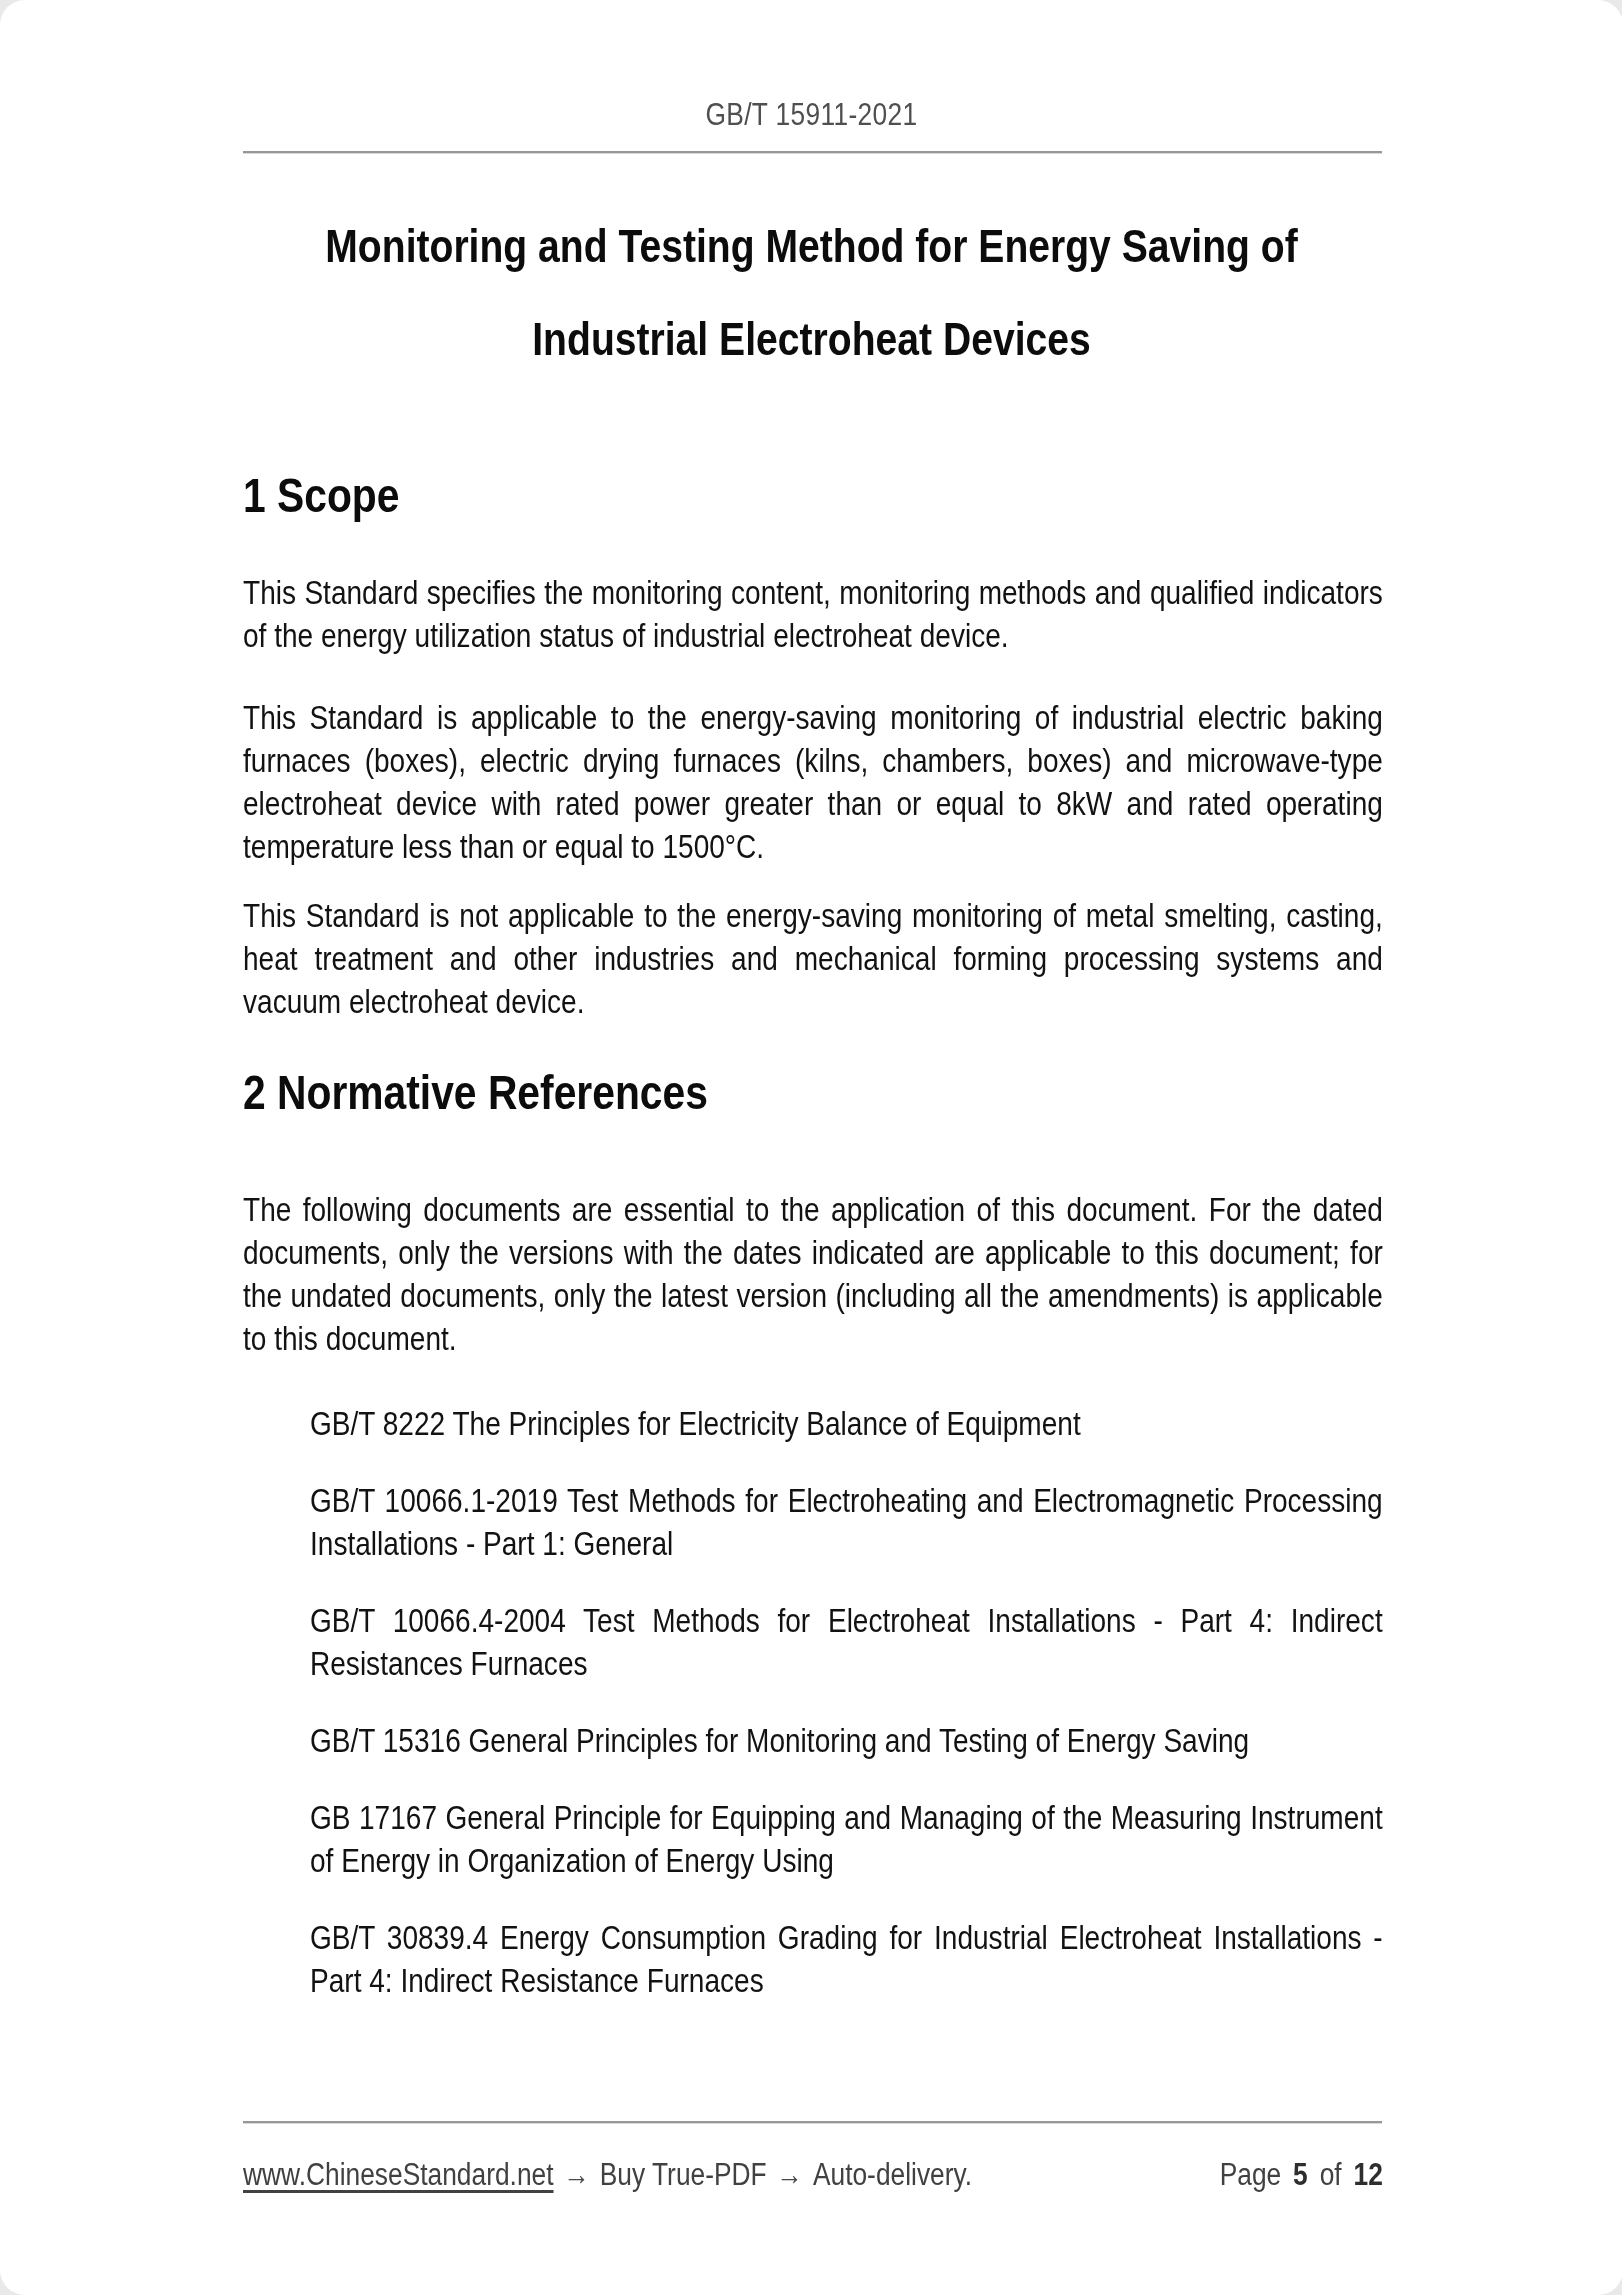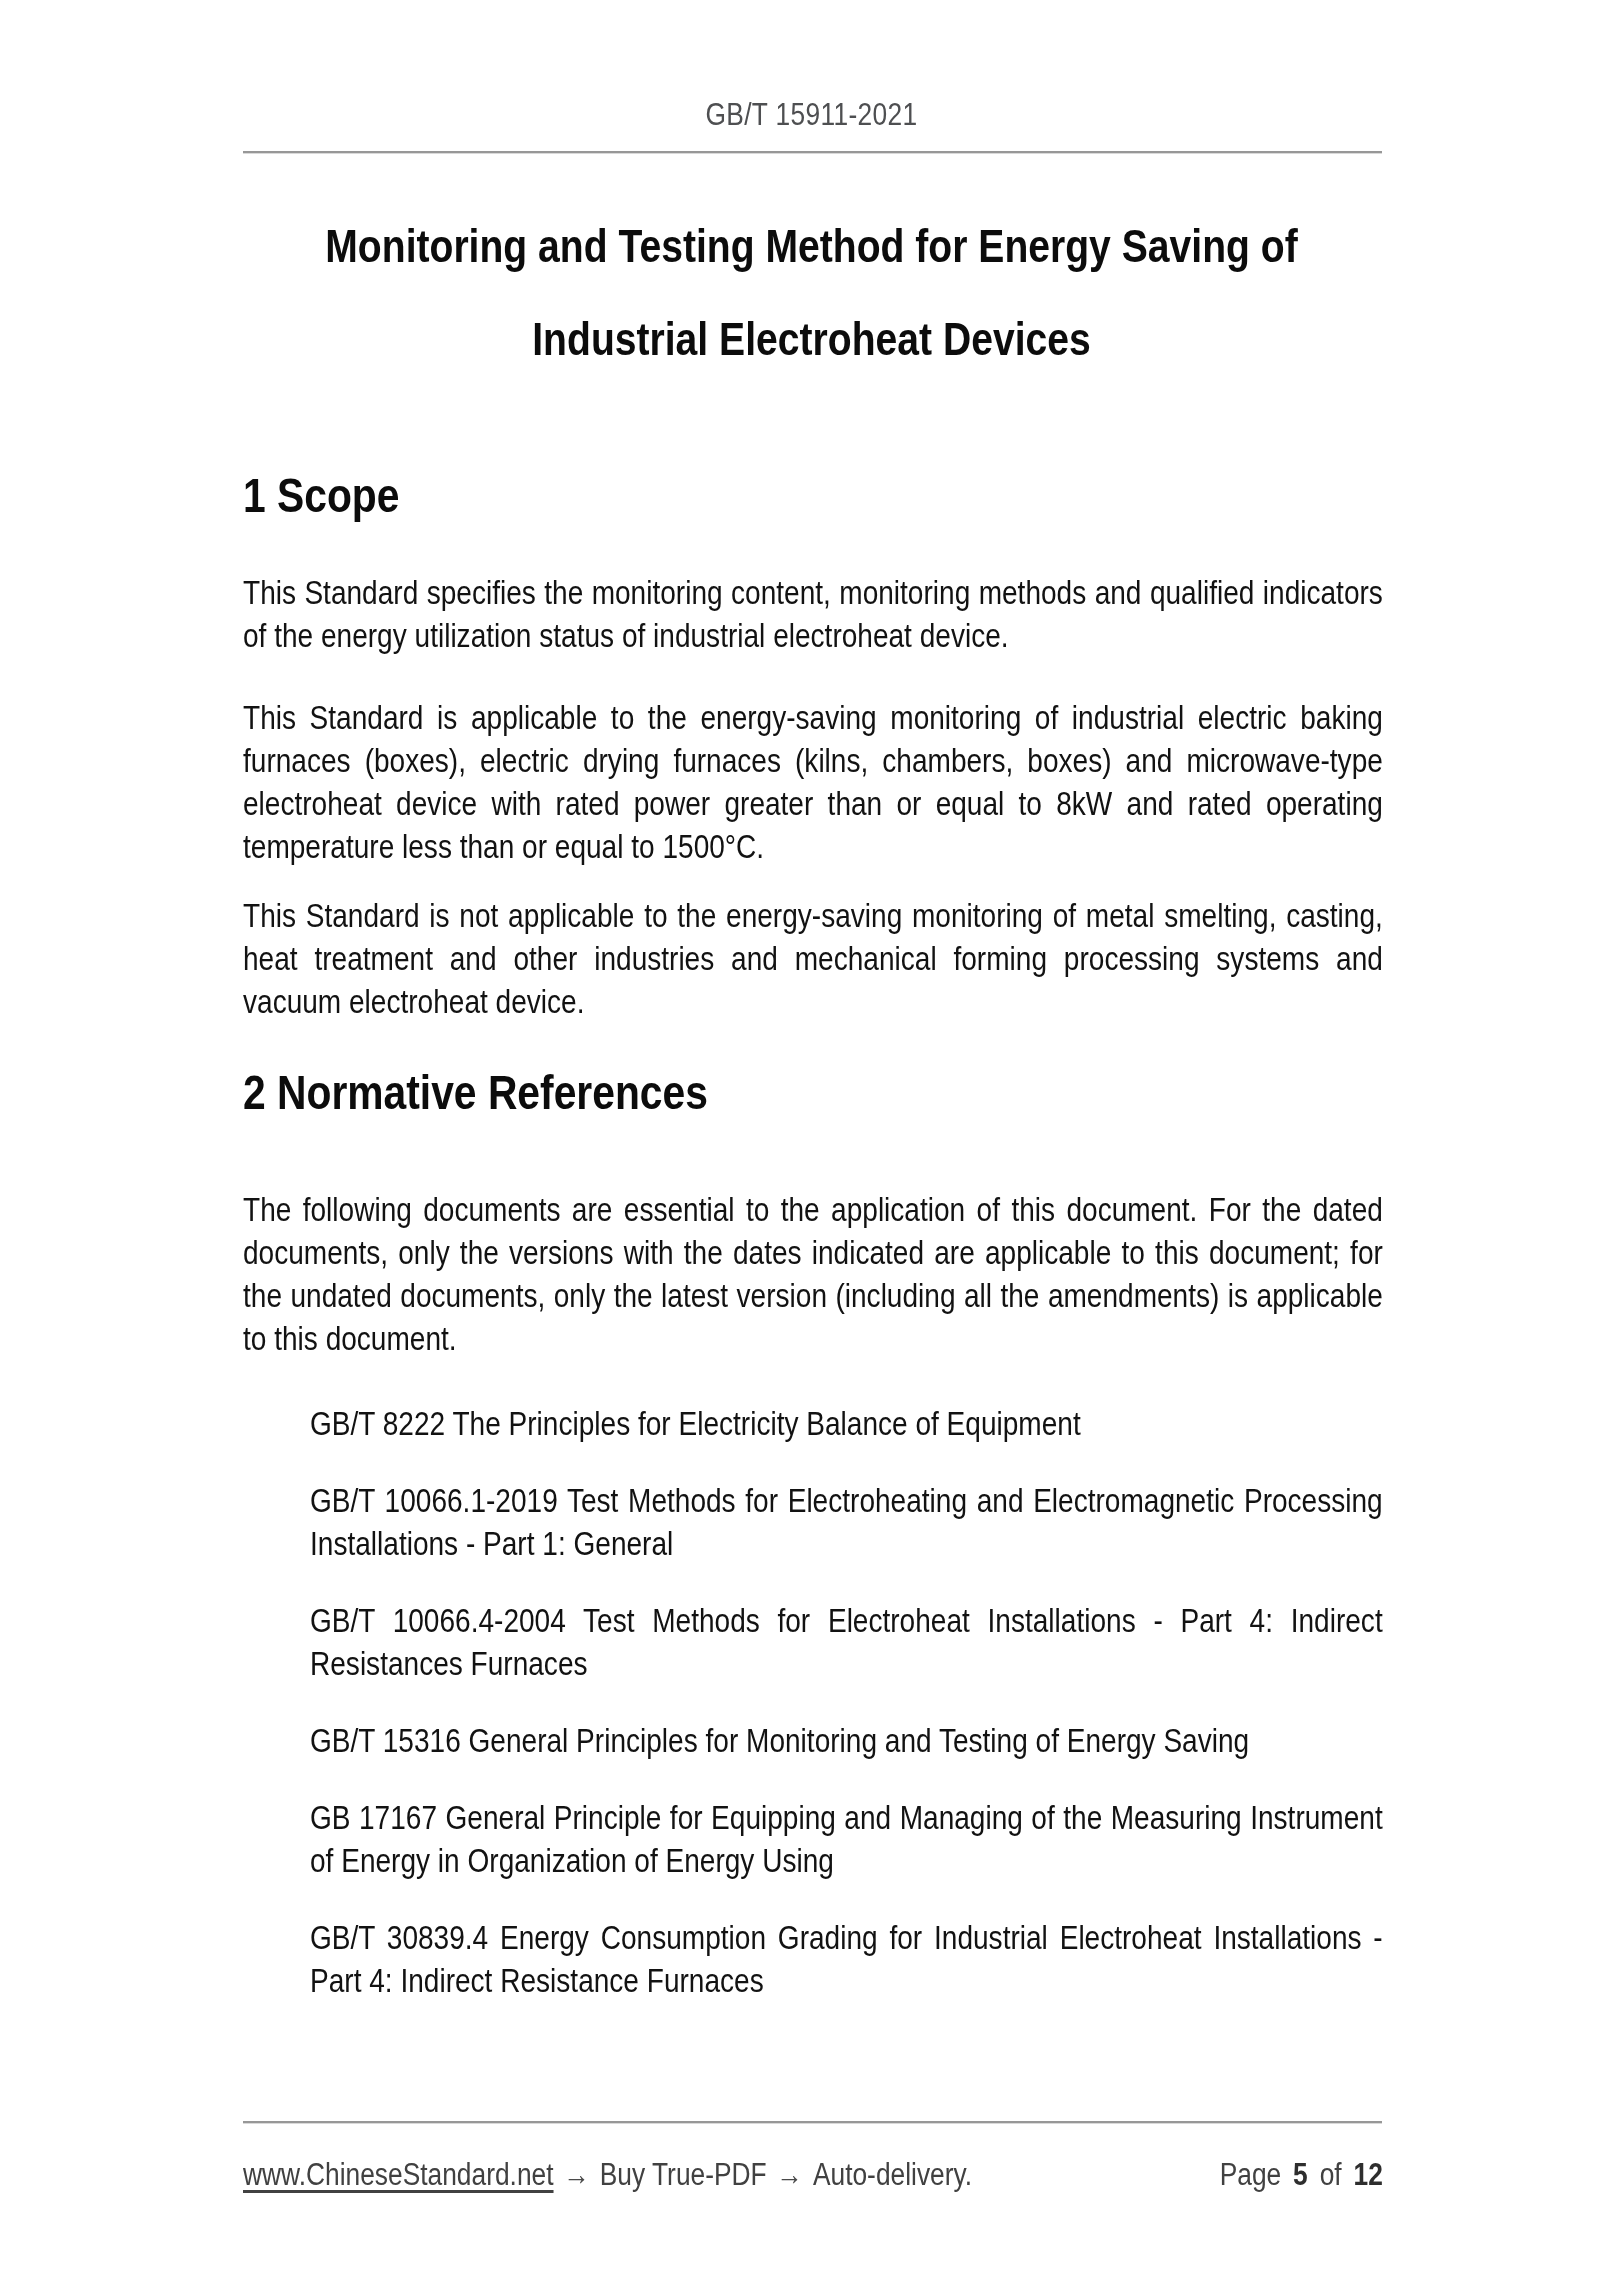--- a/index.html
+++ b/index.html
@@ -5,20 +5,21 @@
   * { margin:0; padding:0; box-sizing:border-box; }
   html,body { background:#e9e9e9; }
   .page {
     position:relative;
     width:1623px; height:2295px;
     margin:0 auto;
     background:#ffffff;
     font-family:"Liberation Sans", sans-serif;
     color:#111;
     overflow:hidden;
+    border-radius:25px;
   }
   
   .condense {
     transform:scaleX(0.85);
     transform-origin:0 0;
   }
   .condense-center {
     transform:scaleX(0.85);
     transform-origin:50% 0;
   }

